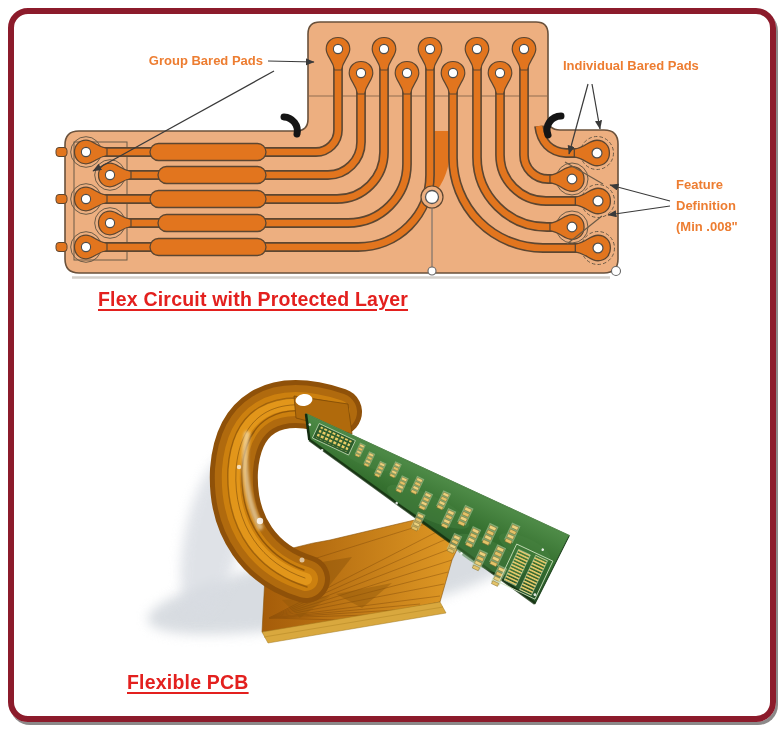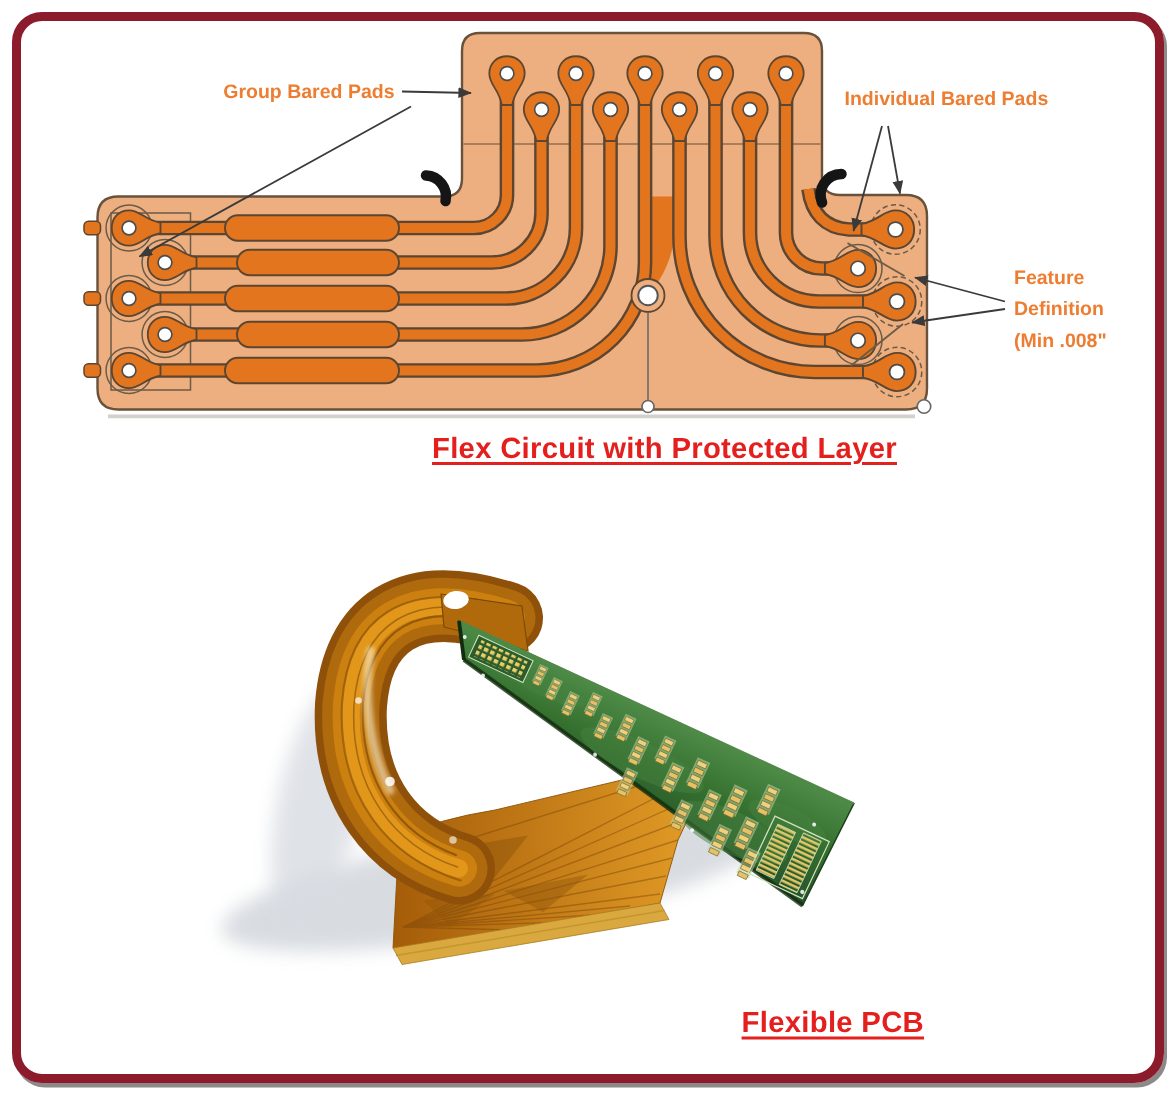--- a/index.html
+++ b/index.html
@@ -3,24 +3,24 @@
 <meta charset="utf-8">
 <style>
   html,body{margin:0;padding:0;}
   body{width:784px;height:734px;background:#ffffff;position:relative;overflow:hidden;
        font-family:"Liberation Sans",sans-serif;}
   .frame{position:absolute;left:8px;top:8px;width:756px;height:702px;
          border:6px solid #8C1B2B;border-radius:20px;
          box-shadow:2px 3px 0 rgba(45,40,40,.55);}
   svg#art{position:absolute;left:0;top:0;}
   .caption{position:absolute;color:#E3201E;font-weight:bold;font-size:19.5px;
-           text-align:right;text-decoration:underline;text-underline-offset:3px;
+           text-align:left;text-decoration:underline;text-underline-offset:3px;
            text-decoration-thickness:2px;letter-spacing:.2px;}
   #cap1{left:98px;top:288px;width:500px;}
-  #cap2{left:116px;top:671px;width:500px;}
+  #cap2{left:127px;top:671px;width:500px;}
   .lbl{font-family:"Liberation Sans",sans-serif;font-size:13px;font-weight:bold;fill:#ED7D31;}
   .t-out use{stroke:#5C4631;stroke-width:9.8;fill:none;}
   .t-in  use{stroke:#E2751E;stroke-width:6.6;fill:none;}
   .pill{fill:#E2751E;stroke:#5C4631;stroke-width:1.3;}
   .ring{fill:none;stroke:#6b5b47;stroke-width:1;}
   .arrow{stroke:#3a3a3a;stroke-width:1.2;fill:none;}
   .slit{stroke:#6b5b47;stroke-width:1.2;}
   .blk{stroke:#151515;stroke-width:7;fill:none;stroke-linecap:round;}
 </style>
 </head>

